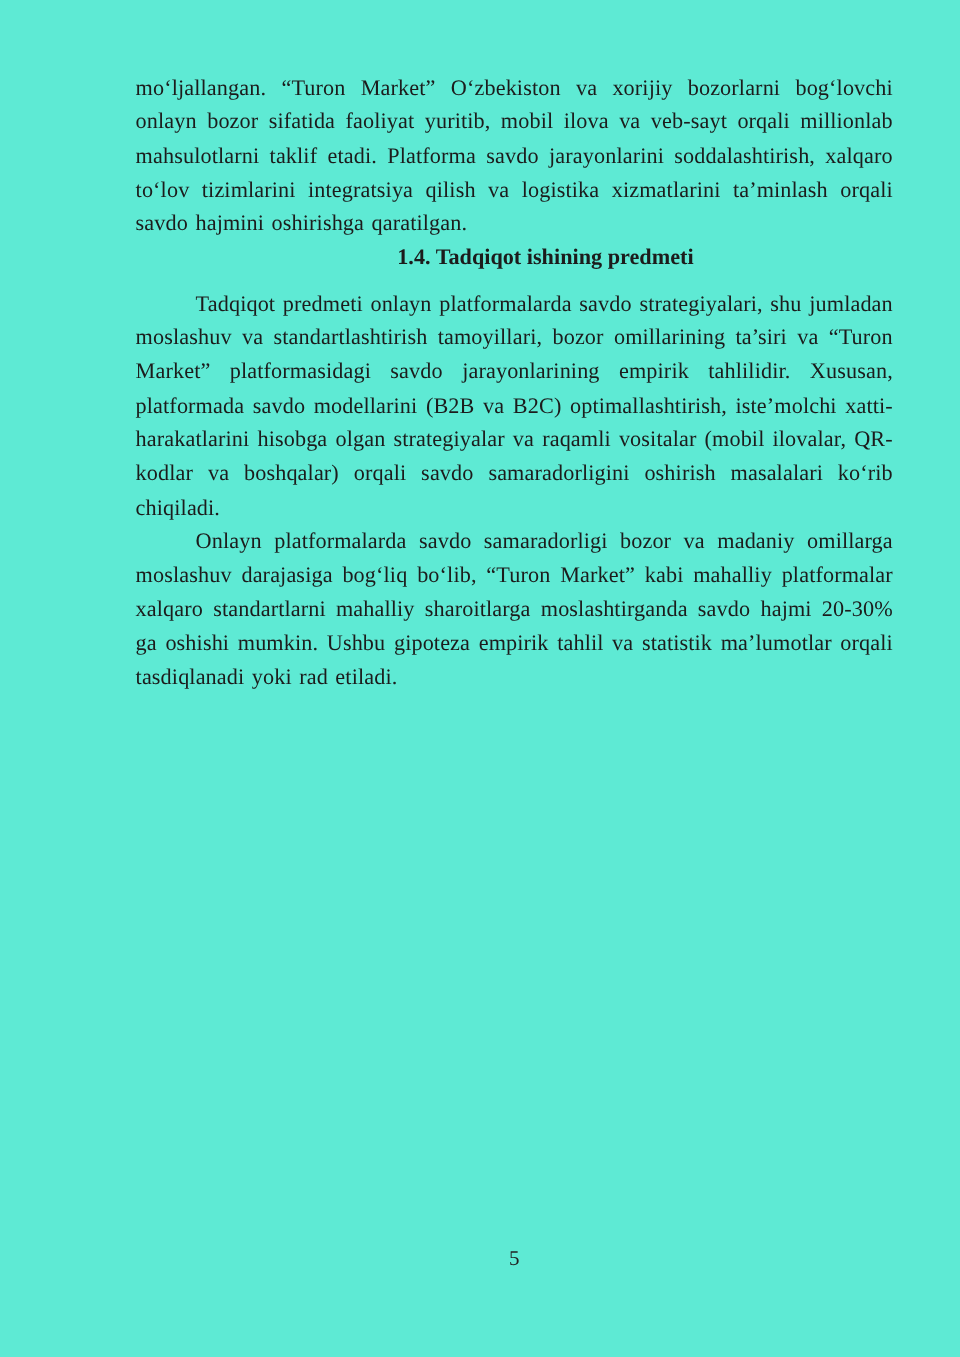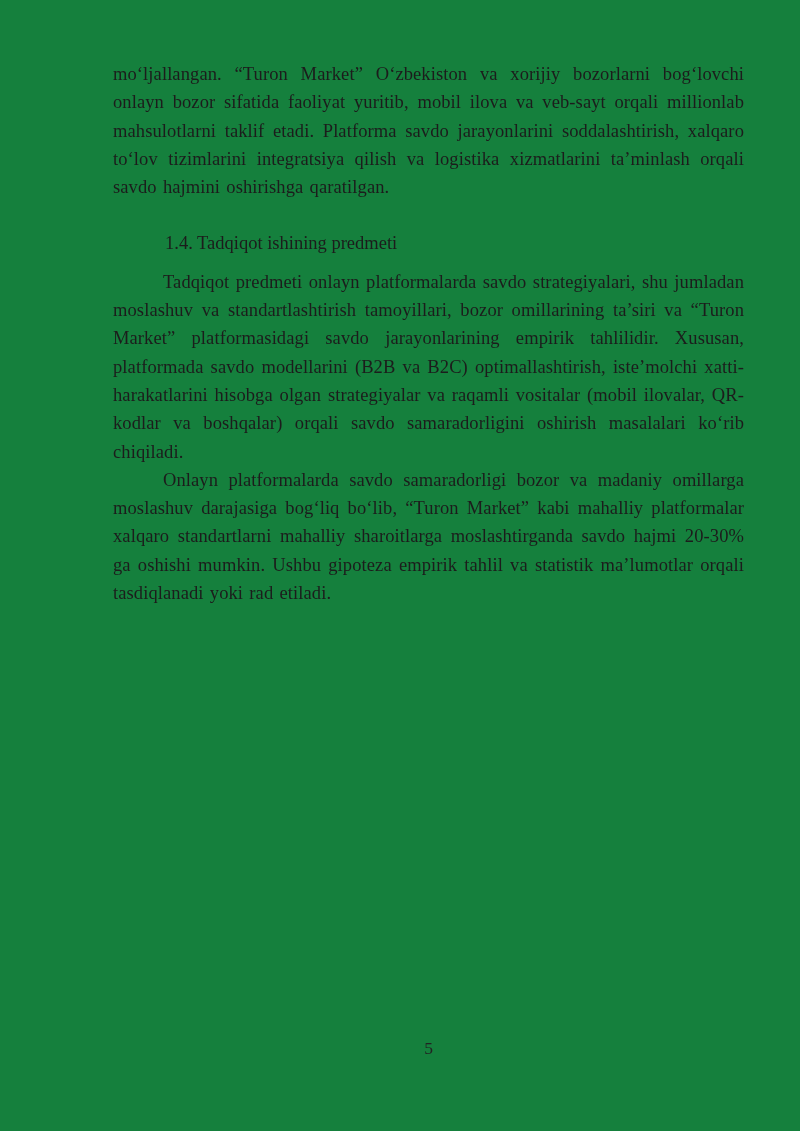--- a/index.html
+++ b/index.html
@@ -4,21 +4,21 @@
 <style>
   html, body {
     margin: 0;
     padding: 0;
     background: #ffffff;
   }
   .page {
     position: relative;
     width: 800px;
     height: 1131px;
-    background: #15803d;
+    background: #5eead4;
     font-family: "Liberation Serif", "DejaVu Serif", serif;
     color: #1c1c1c;
     overflow: hidden;
     box-sizing: border-box;
   }
   .content {
     position: absolute;
     top: 60px;
     left: 113px;
     width: 631px;
@@ -29,26 +29,26 @@
     line-height: 28.3px;
     text-align: justify;
     text-indent: 50px;
     word-spacing: 1.5px;
     letter-spacing: 0.1px;
   }
   .body-para.no-indent {
     text-indent: 0;
   }
   .section-heading {
-    margin: 28px 0 10px 0;
+    margin: 0 0 10px 0;
     font-size: 18.5px;
     line-height: 28.3px;
-    font-weight: normal;
+    font-weight: bold;
     text-indent: 52px;
-    text-align: left;
+    text-align: center;
   }
   .page-footer {
     position: absolute;
     top: 1038px;
     left: 113px;
     width: 631px;
     text-align: center;
     font-size: 17.5px;
     color: #222222;
   }

